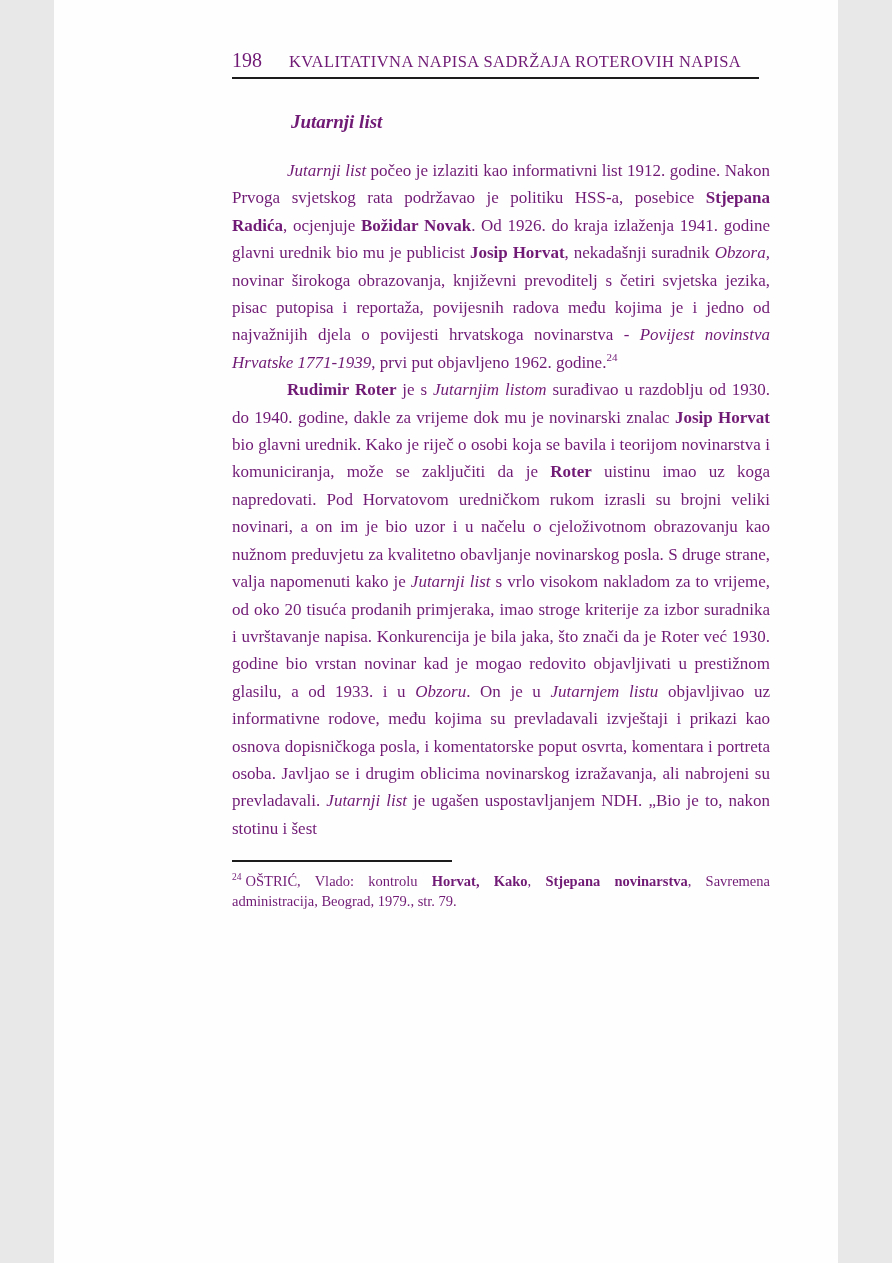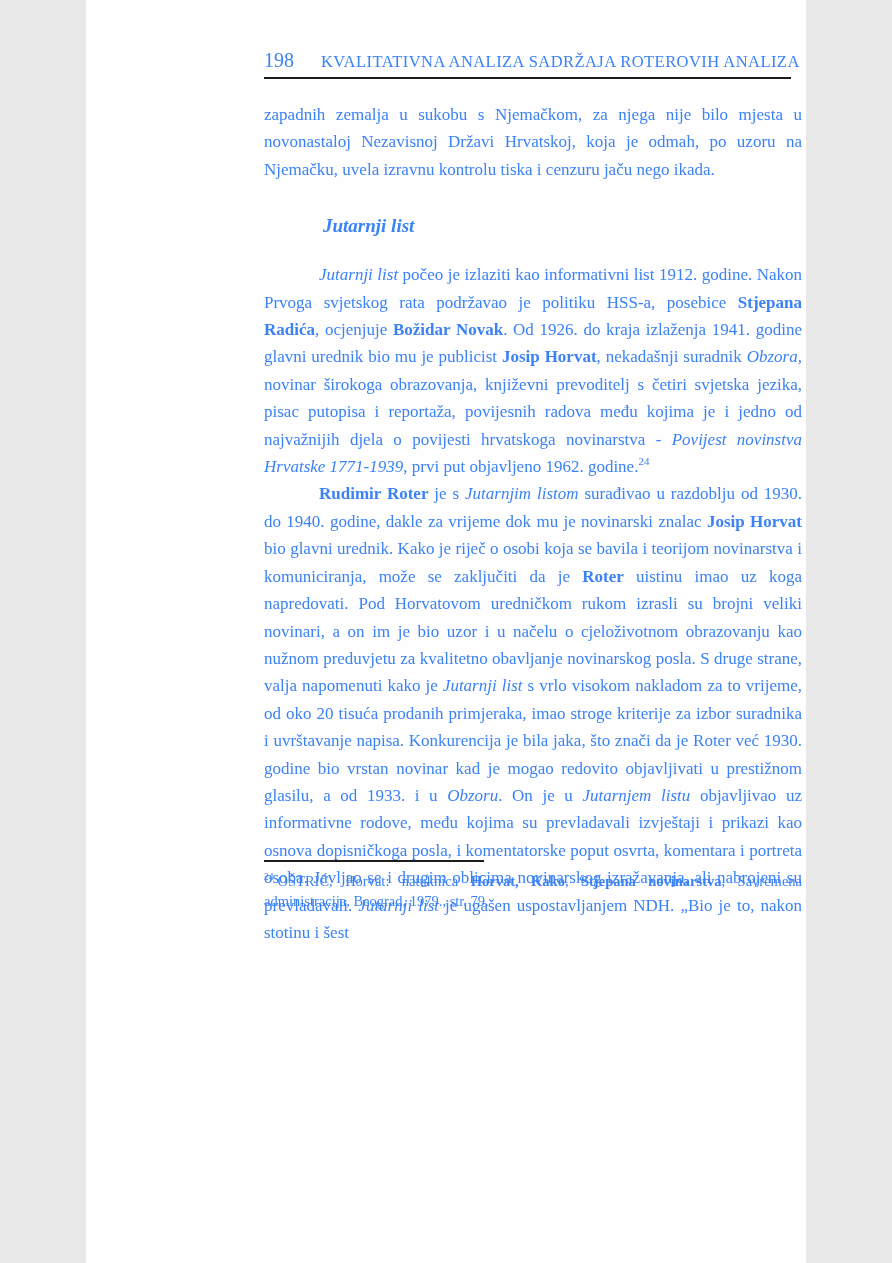--- a/index.html
+++ b/index.html
@@ -1,24 +1,24 @@
 <!DOCTYPE html>
 <html lang="hr"><head>
 <meta charset="utf-8">
 <title>Document Page</title>
 <style>
   * { margin: 0; padding: 0; box-sizing: border-box; }
   html, body { background: #e8e8e8; }
   .page {
     position: relative;
-    width: 720px;
+    width: 784px;
     height: 1263px;
     margin: 0 auto;
     background: #fefefe;
-    color: #3b82f6;
+    color: #701a75;
     font-family: "Liberation Serif", "DejaVu Serif", serif;
     overflow: hidden;
   }
   .content {
     position: absolute;
     left: 178px;
     top: 48px;
     width: 538px;
   }
   .running-header {
@@ -83,31 +83,30 @@
 </style>
 </head>
 <body>
 
 <div class="page">
 
   <div class="content">
 
     <div class="running-header">
       <span class="page-number">198</span>
-      <span class="header-title">KVALITATIVNA ANALIZA SADRŽAJA ROTEROVIH ANALIZA</span>
+      <span class="header-title">KVALITATIVNA NAPISA SADRŽAJA ROTEROVIH NAPISA</span>
     </div>
 
-    <p class="body-text para-continuation"><span>zapadnih zemalja u sukobu s Njemačkom, za njega nije bilo mjesta u novonastaloj Nezavisnoj Državi Hrvatskoj, koja je odmah, po uzoru na Njemačku, uvela izravnu kontrolu tiska i cenzuru jaču nego ikada.</span></p>
 
     <h2 class="section-heading">Jutarnji list</h2>
 
     <p class="body-text para-indent para-first"><span class="run-i">Jutarnji list</span><span> počeo je izlaziti kao informativni list 1912. godine. Nakon Prvoga svjetskog rata podržavao je politiku HSS-a, posebice </span><span class="run-b">Stjepana Radića</span><span>, ocjenjuje </span><span class="run-b">Božidar Novak</span><span>. Od 1926. do kraja izlaženja 1941. godine glavni urednik bio mu je publicist </span><span class="run-b">Josip Horvat</span><span>,  nekadašnji suradnik </span><span class="run-i">Obzora,</span><span> novinar širokoga obrazovanja, književni prevoditelj s četiri svjetska jezika, pisac putopisa i reportaža, povijesnih radova među kojima je i jedno od najvažnijih djela o povijesti hrvatskoga novinarstva - </span><span class="run-i">Povijest novinstva Hrvatske 1771-1939</span><span>, prvi put objavljeno 1962. godine.</span><sup>24</sup></p>
 
     <p class="body-text para-indent"><span class="run-b">Rudimir Roter</span><span> je s </span><span class="run-i">Jutarnjim listom</span><span> surađivao u razdoblju od 1930. do 1940. godine, dakle za vrijeme dok mu je novinarski znalac </span><span class="run-b">Josip Horvat</span><span> bio glavni urednik. Kako je riječ o osobi koja se bavila i teorijom novinarstva i komuniciranja, može se zaključiti da je </span><span class="run-b">Roter</span><span> uistinu imao uz koga napredovati. Pod Horvatovom uredničkom rukom izrasli su brojni veliki novinari, a on im je bio uzor i u načelu o cjeloživotnom obrazovanju kao nužnom preduvjetu za kvalitetno obavljanje novinarskog posla. S druge strane, valja napomenuti kako je </span><span class="run-i">Jutarnji list</span><span> s vrlo visokom nakladom za to vrijeme, od oko 20 tisuća prodanih primjeraka, imao stroge kriterije za izbor suradnika i uvrštavanje napisa. Konkurencija je bila jaka, što znači da je Roter već 1930. godine bio vrstan novinar kad je mogao redovito objavljivati u prestižnom glasilu, a od 1933. i u </span><span class="run-i">Obzoru</span><span>. On je u </span><span class="run-i">Jutarnjem listu</span><span> objavljivao uz informativne rodove, među kojima su prevladavali izvještaji i prikazi kao osnova dopisničkoga posla, i komentatorske poput osvrta, komentara i portreta osoba. Javljao se i drugim oblicima novinarskog izražavanja, ali nabrojeni su prevladavali. </span><span class="run-i">Jutarnji list</span><span> je ugašen uspostavljanjem NDH. „Bio je to, nakon stotinu i šest</span></p>
 
   </div>
 
   <div class="footnote-block">
     <div class="footnote-rule"></div>
-    <p class="footnote-text"><sup>24</sup><span><span>OŠTRIĆ, Horvat: natuknica </span><span class="run-b">Horvat, Kako</span><span>, </span><span class="run-b">Stjepana novinarstva</span><span>, Savremena administracija, Beograd, 1979., str. 79.</span></span></p>
+    <p class="footnote-text"><sup>24</sup><span><span>OŠTRIĆ, Vlado: kontrolu </span><span class="run-b">Horvat, Kako</span><span>, </span><span class="run-b">Stjepana novinarstva</span><span>, Savremena administracija, Beograd, 1979., str. 79.</span></span></p>
   </div>
 
 </div>
 
 </body></html>

